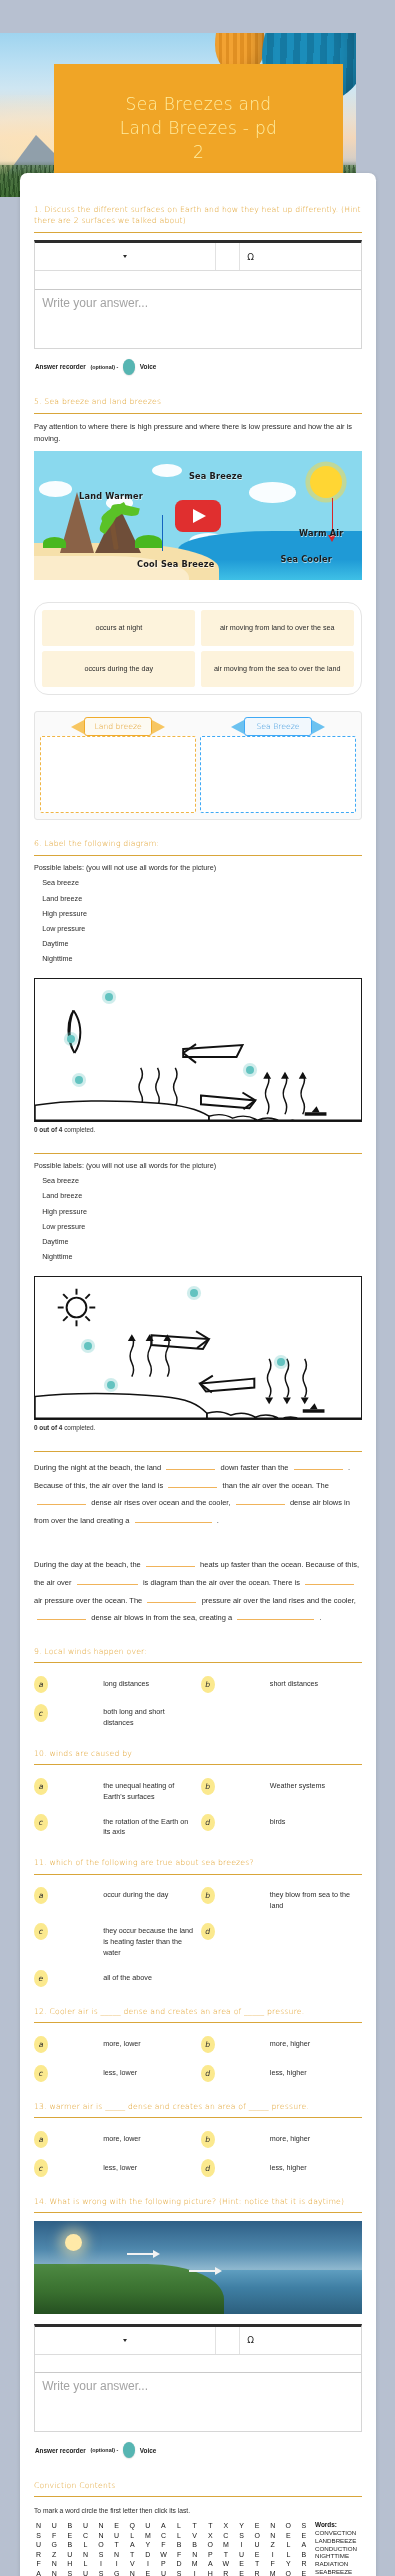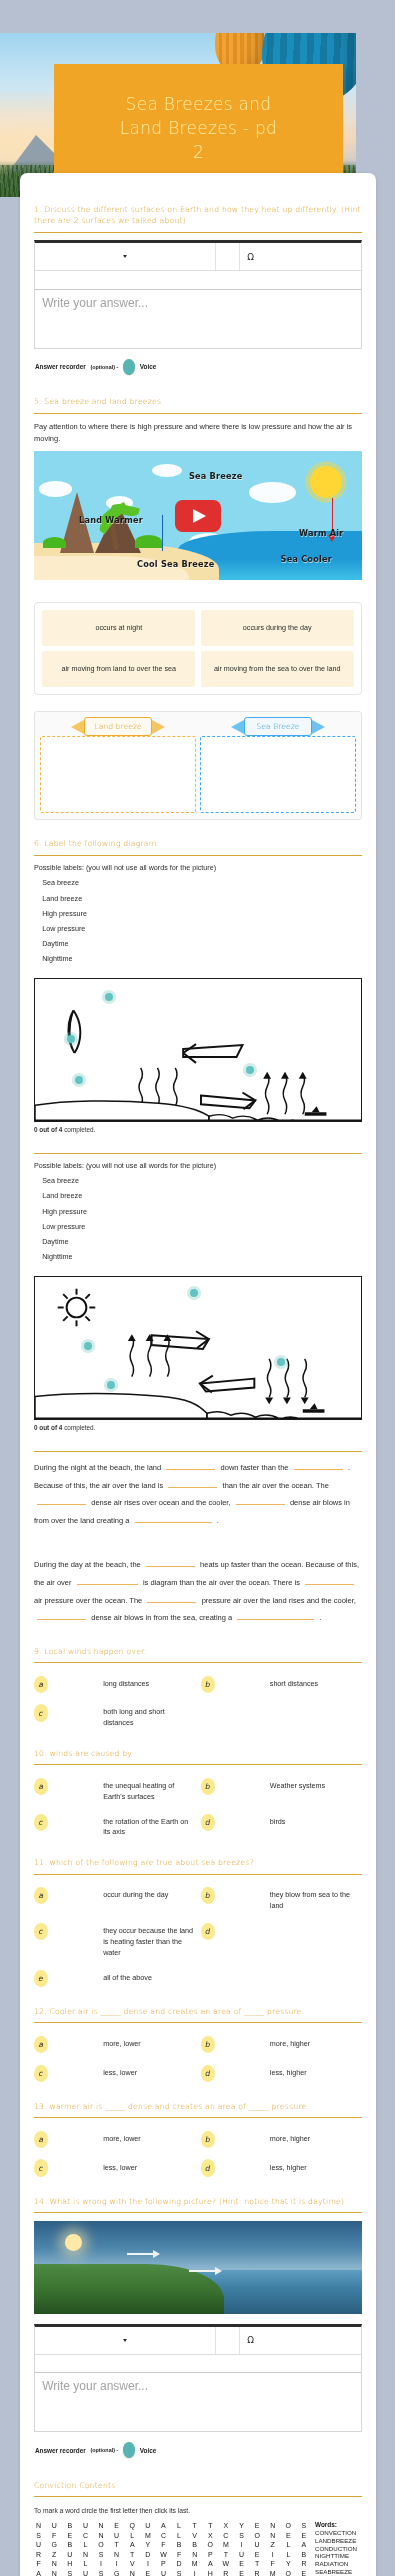--- a/index.html
+++ b/index.html
@@ -230,21 +230,21 @@
   }
   .play-tri {
     width: 0; height: 0;
     border-top: 7.7px solid transparent; border-bottom: 7.7px solid transparent;
     border-left: 13.4px solid #fff; margin-left: 2.6px;
   }
 
   
   .drag-bank {
     margin-top: 21.6px;
-    border: 0.5px solid #e4e4e4; border-radius: 4px;
+    border: 0.5px solid #e4e4e4; border-radius: 14px;
     padding: 7.2px;
     display: grid; grid-template-columns: 1fr 1fr; gap: 5.2px;
   }
   .drag-chip {
     background: #fdf3dc;
     border-radius: 2.6px;
     min-height: 36px;
     display: flex; align-items: center; justify-content: center;
     text-align: center;
     font-size: 7.2px; color: #2b2b2b; line-height: 1.45;
@@ -441,33 +441,33 @@
       <div class="vb-rock2" style="left:61px;bottom:27px;"></div>
       <div class="vb-palm-trunk" style="left:77px;bottom:30px;"></div>
       <div class="vb-leaf" style="left:66px;bottom:62px;transform:rotate(-28deg);"></div>
       <div class="vb-leaf" style="left:77px;bottom:65px;transform:rotate(14deg);"></div>
       <div class="vb-leaf" style="left:61px;bottom:55px;transform:rotate(-54deg);"></div>
       <div class="vb-bush" style="left:9.3px;bottom:32px;width:23px;height:11.3px;"></div>
       <div class="vb-bush" style="left:101px;bottom:32px;width:27px;height:13.4px;"></div>
       <div class="vb-arrow-red"></div>
       <div class="vb-arrow-blue"></div>
       <div class="vb-label" style="left:155px;top:19.6px;">Sea Breeze</div>
-      <div class="vb-label" style="left:45px;top:40px;margin-top:24px;">Land Warmer</div>
+      <div class="vb-label" style="left:45px;top:40px;">Land Warmer</div>
       <div class="vb-label" style="right:18.5px;top:77px;">Warm Air</div>
       <div class="vb-label" style="left:103px;bottom:11.3px;">Cool Sea Breeze</div>
       <div class="vb-label" style="right:30px;bottom:16px;">Sea Cooler</div>
       <div class="play-btn">
             <div class="play-tri"></div>
           </div>
     </div>
 
     <div class="drag-bank">
       <div class="drag-chip">occurs at night</div>
+      <div class="drag-chip">air moving from land to over the sea</div>
       <div class="drag-chip">occurs during the day</div>
-      <div class="drag-chip">air moving from land to over the sea</div>
       <div class="drag-chip">air moving from the sea to over the land</div>
     </div>
 
     <div class="drop-zone-wrap">
       <div class="drop-col">
         <div class="drop-banner">
           <span class="ribbon-tail l-orange"></span>
           <span class="ribbon-body">Land breeze</span>
           <span class="ribbon-tail r-orange"></span>
         </div>

